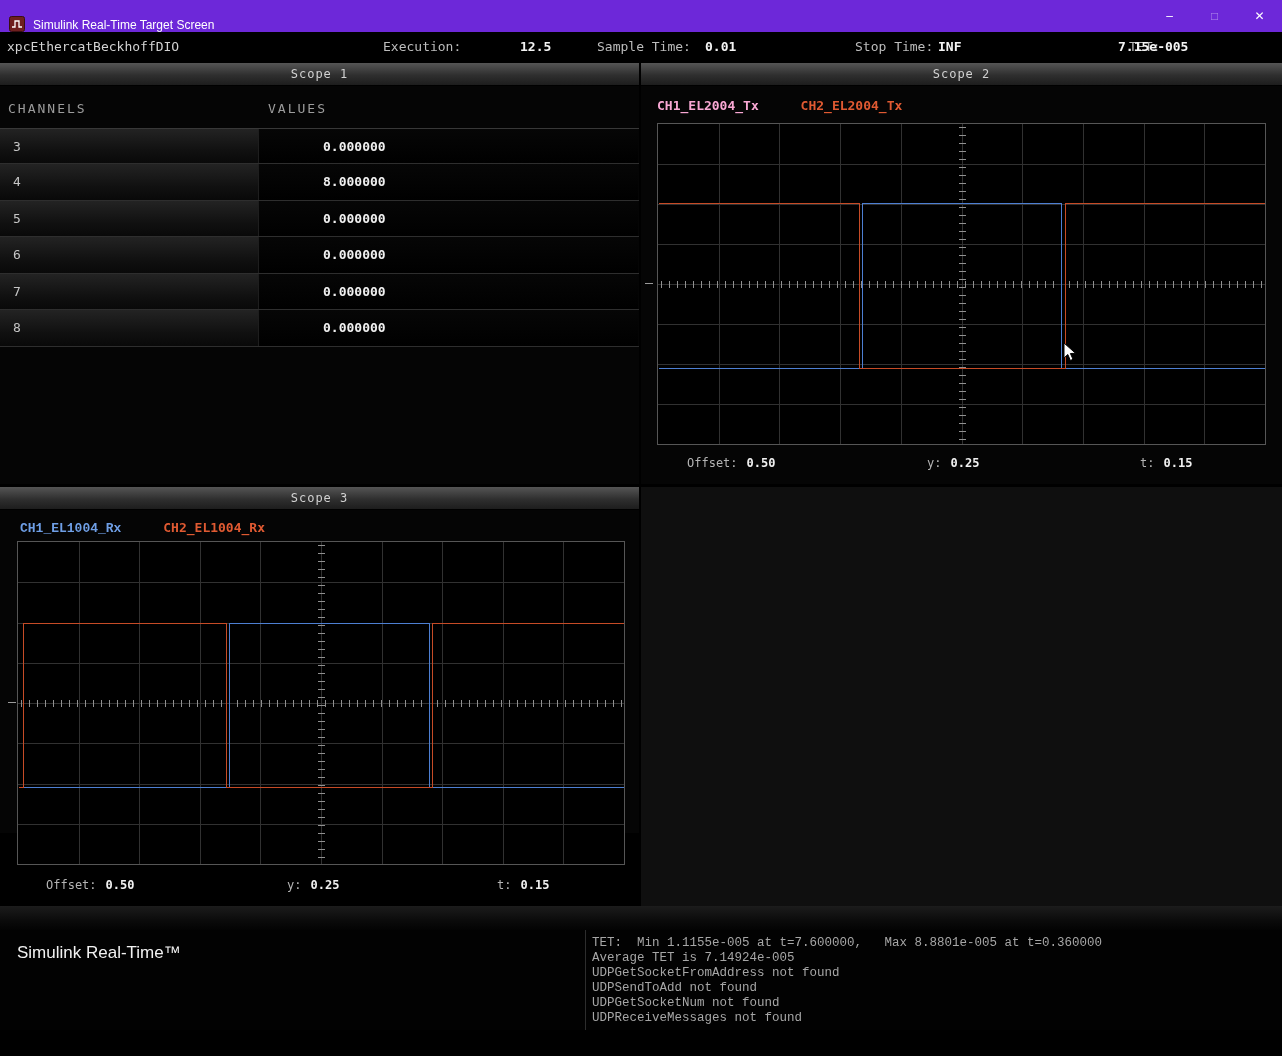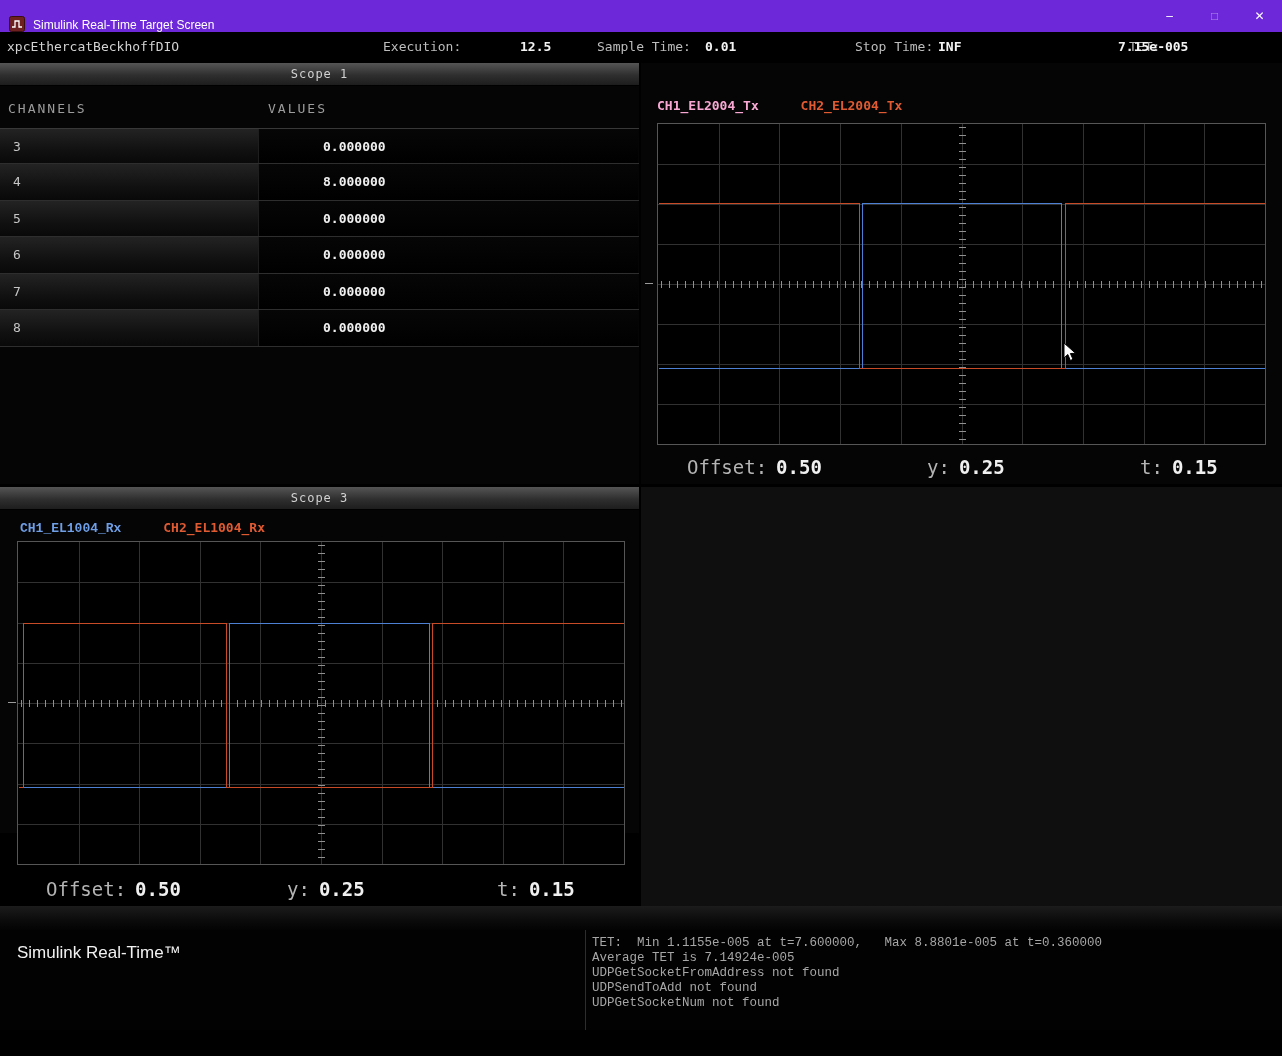--- a/index.html
+++ b/index.html
@@ -42,21 +42,21 @@
           background:linear-gradient(180deg,#060606,#000);border-left:1px solid #1e1e1e;
           color:#f0f0f0;font-size:13px;font-weight:bold;line-height:35px;padding-left:64px;}
 
   
   .legend{position:absolute;font-size:13px;font-weight:bold;white-space:nowrap;}
   .legend-item{display:inline-block;}
   .legend-item + .legend-item{margin-left:34px;}
   .scope-plot{position:absolute;background:#000;border:1px solid #565656;}
   .scope-plot svg{display:block;}
   .edge-tick{position:absolute;width:8px;height:1px;background:#9a9a9a;}
-  .footer-group{position:absolute;font-size:19px;color:#b4b4b4;white-space:nowrap;}
+  .footer-group{position:absolute;font-size:12px;color:#b4b4b4;white-space:nowrap;}
   .f-value{margin-left:9px;color:#f0f0f0;font-weight:bold;}
 
   
   .log-divider{position:absolute;left:0;top:906px;width:1282px;height:24px;
                background:linear-gradient(180deg,#1c1c1c 0%,#0b0b0b 60%,#030303 100%);}
   .log-panel{position:absolute;left:0;top:930px;width:1282px;height:100px;background:#020202;}
   .brand{position:absolute;left:17px;top:13px;font-family:"Liberation Sans",sans-serif;
          font-size:17px;color:#f2f2f2;text-align:center;}
   .log-vline{position:absolute;left:585px;top:0;bottom:0;width:1px;background:#2d2d2d;}
   .log-lines{position:absolute;left:592px;top:6px;font-size:12.5px;line-height:15px;color:#a6a6a6;}
@@ -122,20 +122,21 @@
         <div class="s1-val">0.000000</div>
       </div>
       <div class="s1-row">
         <div class="s1-chan">8</div>
         <div class="s1-val">0.000000</div>
       </div>
     </div>
   </div>
 
   <div class="panel" style="left:641px;top:63px;width:641px;height:421px;">
+    <div class="panel-header">Scope 2</div>
     <div class="legend" style="left:16px;top:35px;">
       <span class="legend-item" style="color: #f9a8d4;">CH1_EL2004_Tx</span>
       <span class="legend-item" style="color: rgb(224, 90, 50);">CH2_EL2004_Tx</span>
     </div>
     <div class="edge-tick" style="left:4px;top:220px;"></div>
     <div class="scope-plot" style="left:16px;top:60px;width:607px;height:320px;">
         <svg width="607" height="320" shape-rendering="crispEdges">
           <line x1="61.5" y1="0" x2="61.5" y2="320" stroke="#313131"></line>
           <line x1="121.5" y1="0" x2="121.5" y2="320" stroke="#313131"></line>
           <line x1="182.5" y1="0" x2="182.5" y2="320" stroke="#313131"></line>
@@ -445,20 +446,21 @@
 
   <div class="log-panel">
     <span class="brand">Simulink Real-Time™</span>
     <div class="log-vline"></div>
     <div class="log-lines">
       <div class="log-line">TET:  Min 1.1155e-005 at t=7.600000,   Max 8.8801e-005 at t=0.360000</div>
       <div class="log-line">Average TET is 7.14924e-005</div>
       <div class="log-line">UDPGetSocketFromAddress not found</div>
       <div class="log-line">UDPSendToAdd not found</div>
       <div class="log-line">UDPGetSocketNum not found</div>
+      <div class="log-line">UDPReceiveMessages not found</div>
     </div>
   </div>
 
   <div class="bottom-strip"></div>
 
   <div class="cursor" style="left:1063px;top:342px;">
     <svg width="14" height="21" viewBox="0 0 14 21">
       <path d="M1,1 L1,16 L4.8,12.5 L7.4,18.5 L10,17.3 L7.4,11.5 L12.6,11.3 Z" fill="#ffffff" stroke="#000000" stroke-width="1"></path>
     </svg>
   </div>

